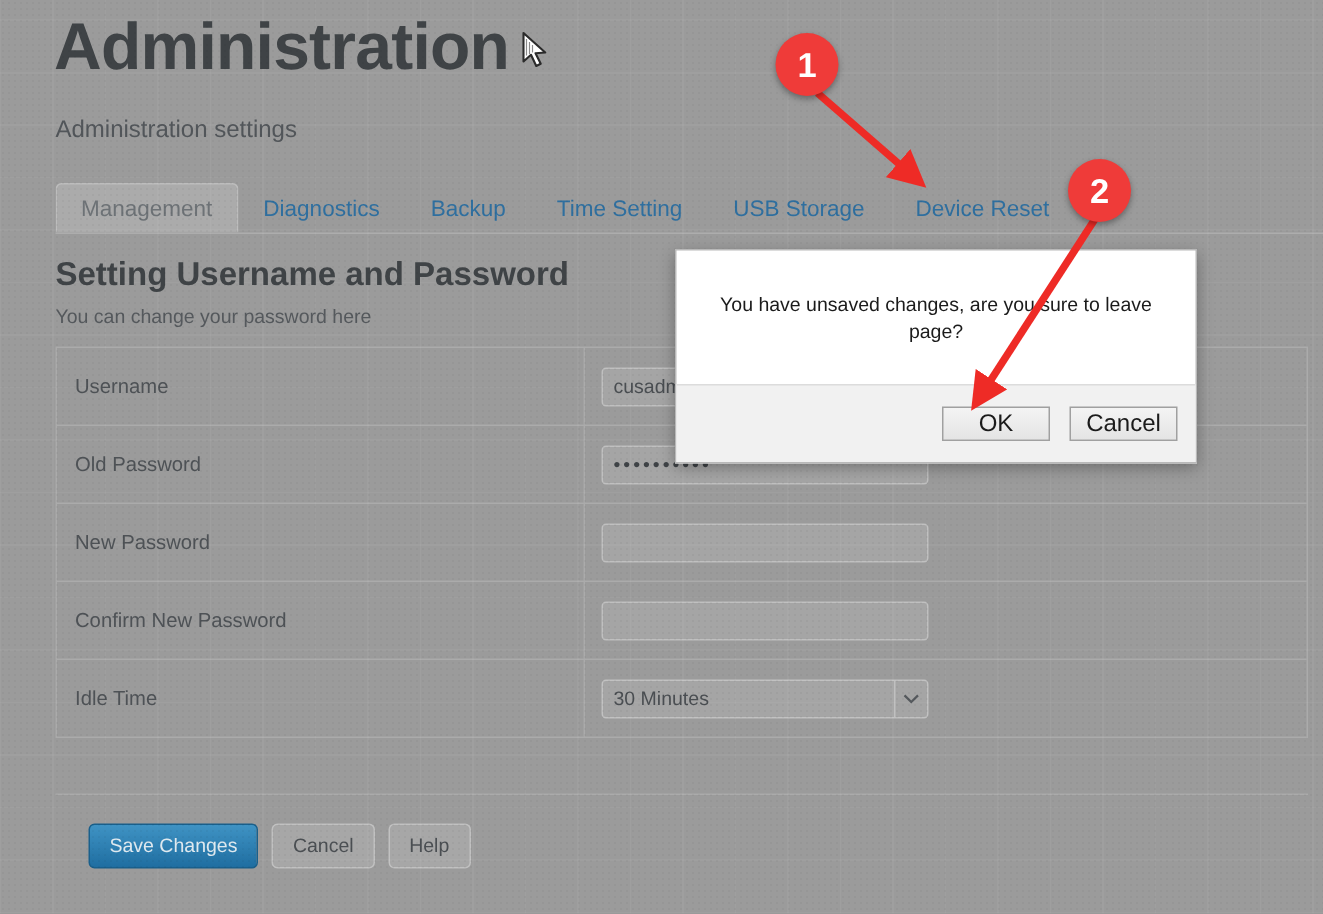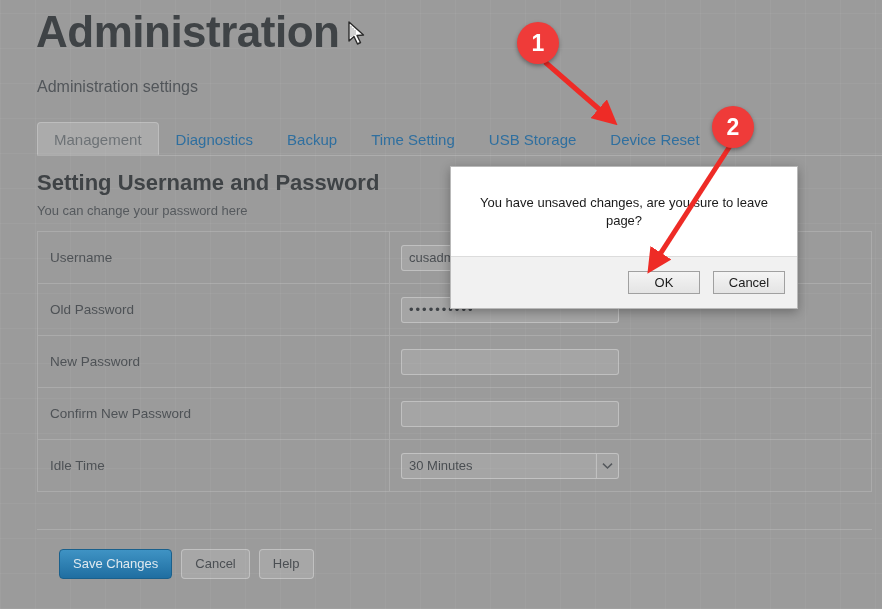--- a/index.html
+++ b/index.html
@@ -267,21 +267,21 @@
     padding-right: 12px;
     gap: 13px;
     box-sizing: border-box;
   }
   .dlg-btn {
     min-width: 72px;
     height: 23px;
     background: linear-gradient(to bottom, #f4f4f4, #e4e4e4);
     border: 1px solid #a0a0a0;
     color: #1b1b1b;
-    font-size: 13px;
+    font-size: 16px;
     font-family: "Liberation Sans", sans-serif;
     display: flex;
     align-items: center;
     justify-content: center;
     cursor: pointer;
     box-sizing: border-box;
   }
 
   
   .anno-layer {

